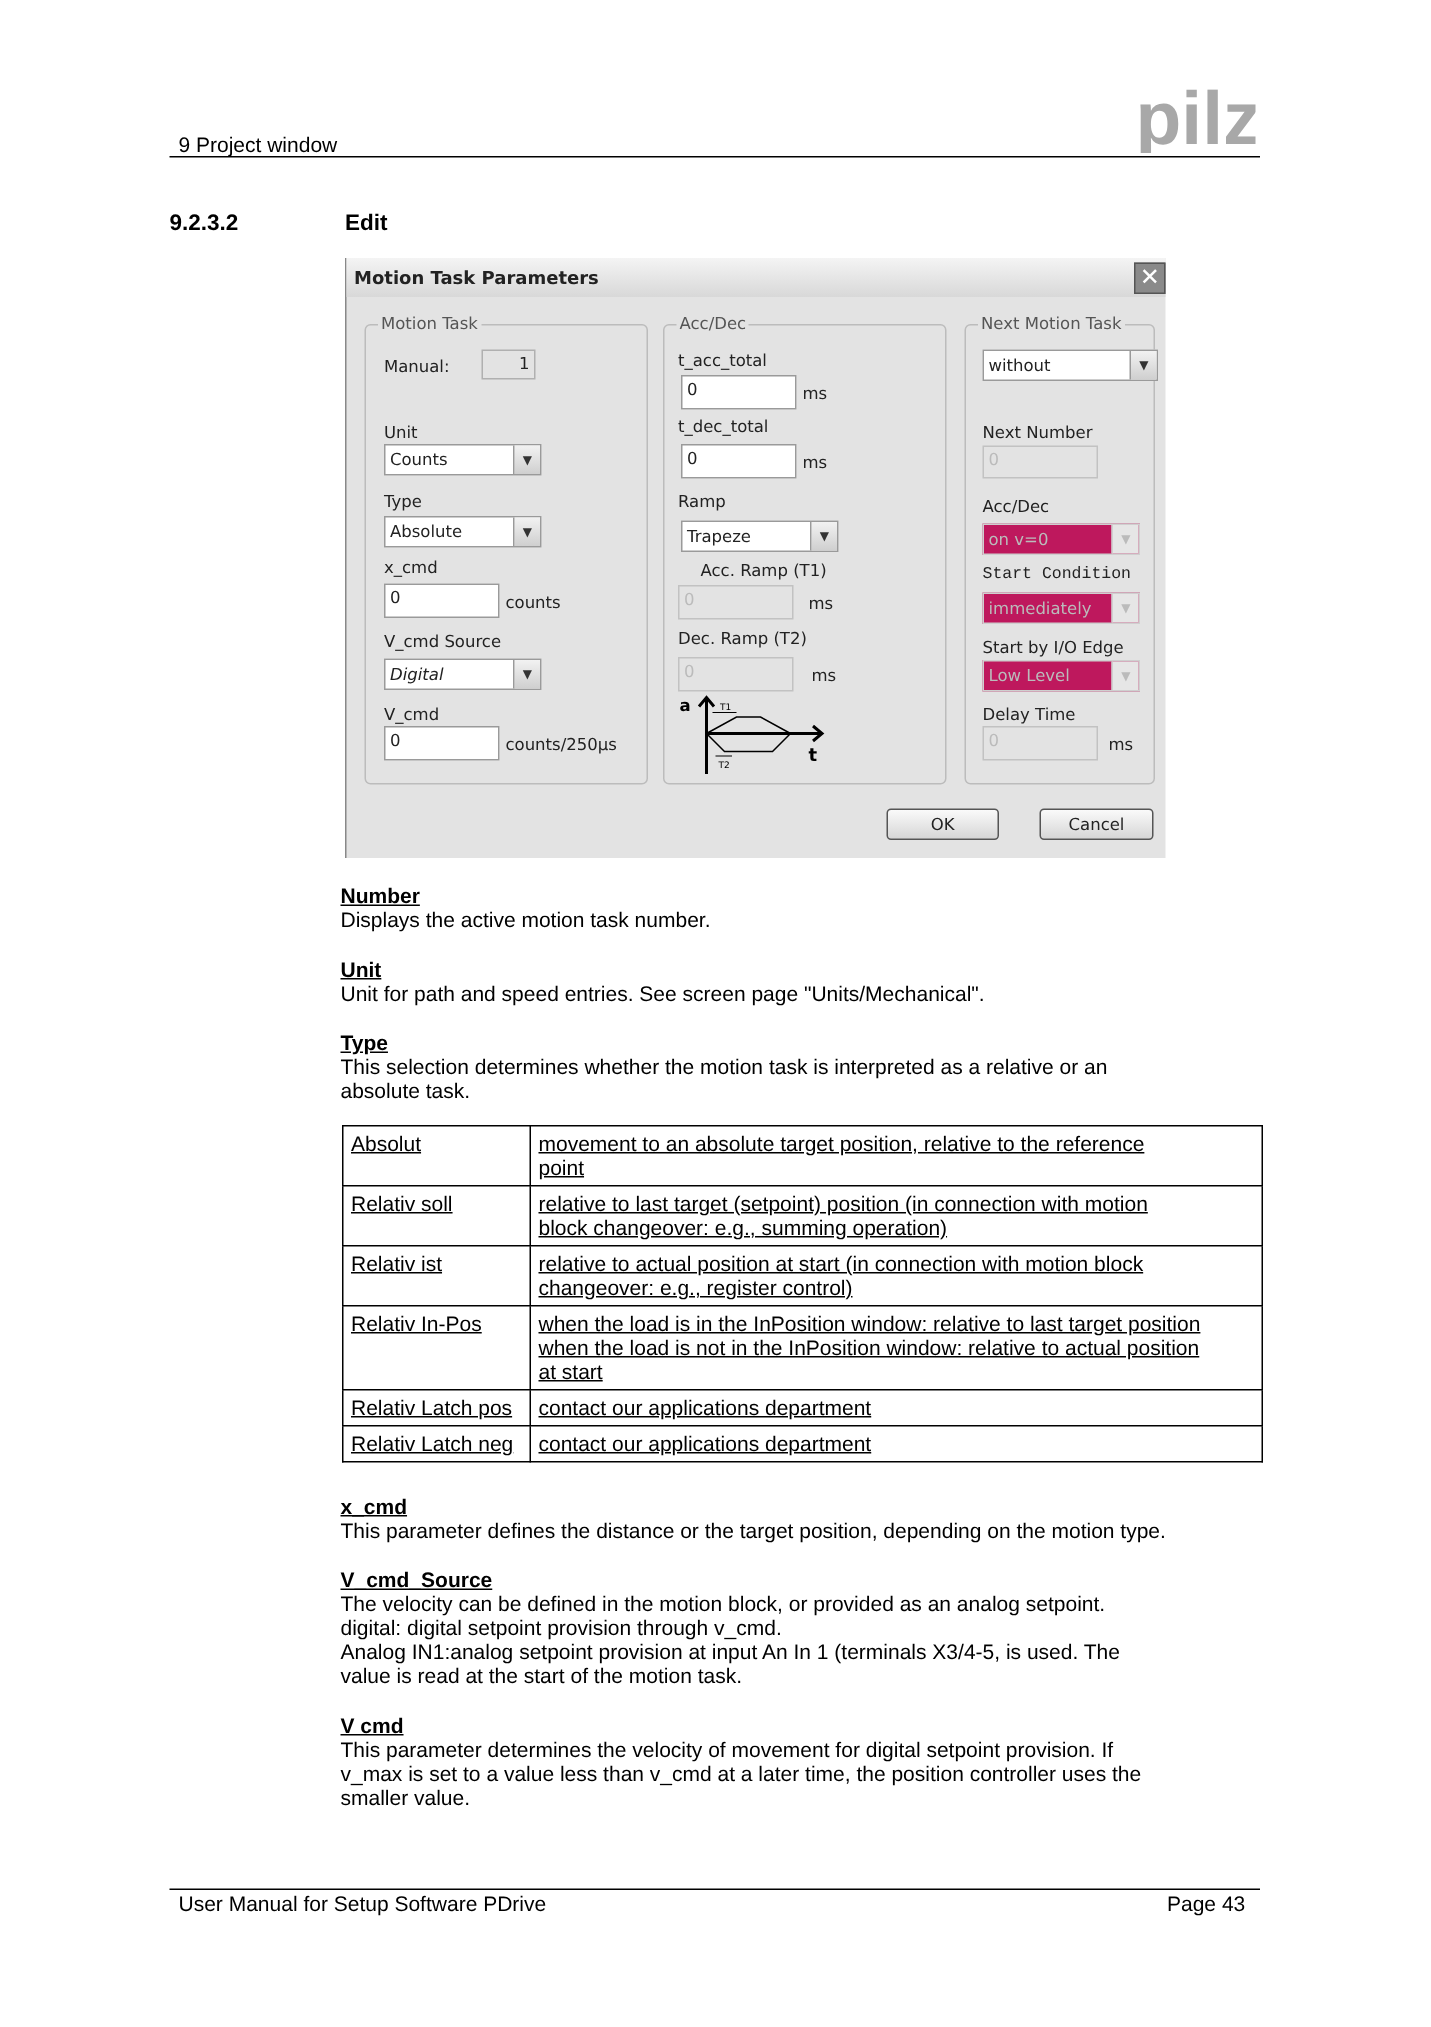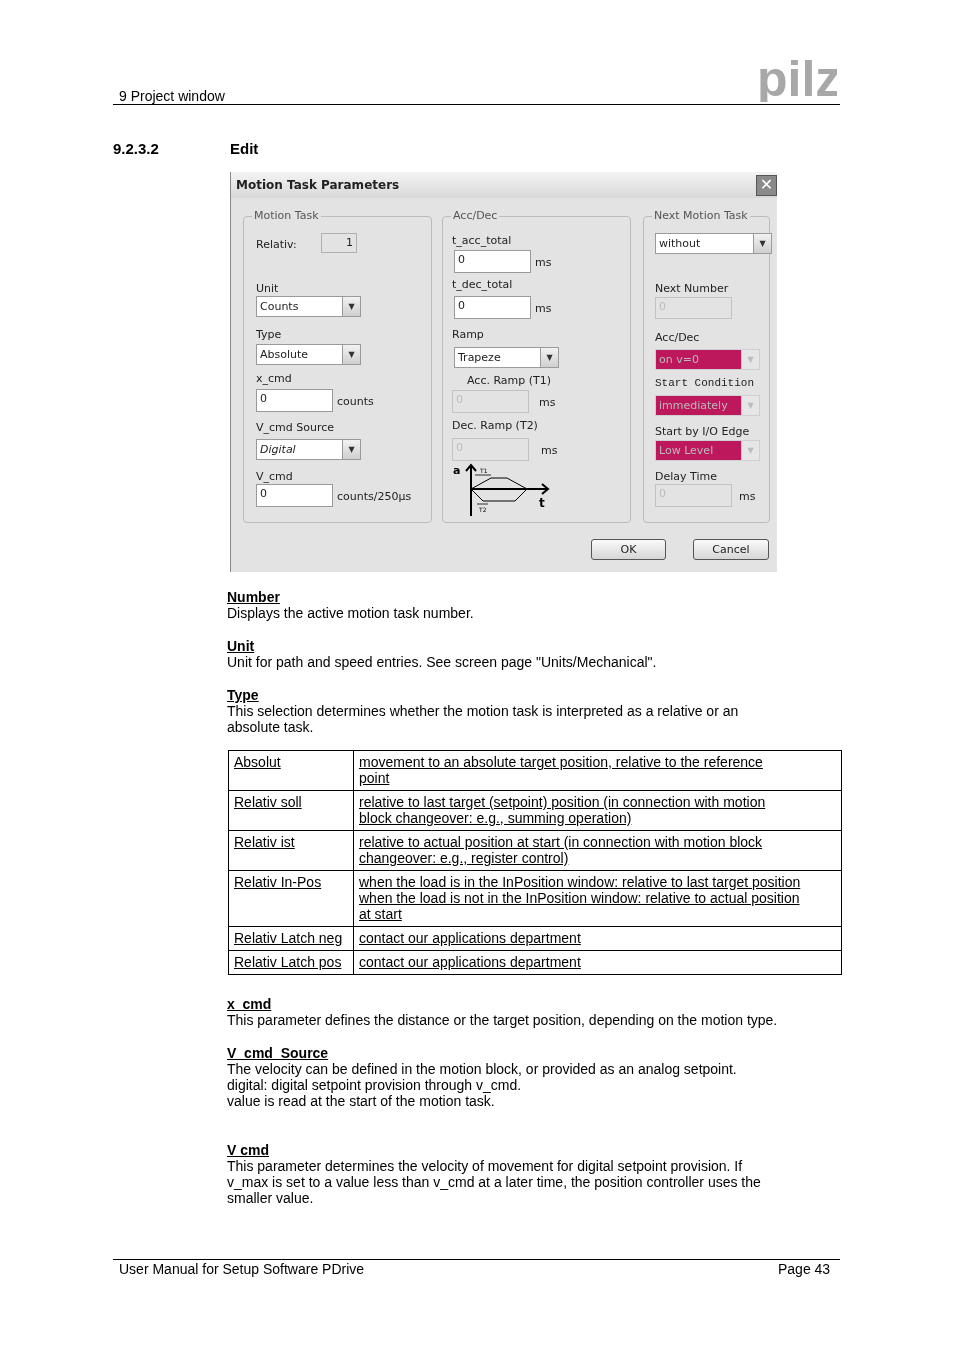--- a/index.html
+++ b/index.html
@@ -53,21 +53,21 @@
 
 <div class="abs dlg">
   <div class="dlg-title">
     <span>Motion Task Parameters</span>
     <div class="dlg-close">✕</div>
   </div>
 
   <div class="grp" style="left:12px;top:44px;width:187px;height:305px;">
     <span class="grp-title">Motion Task</span>
   </div>
-  <span class="lbl" style="left:25px;top:66px;">Relativ:</span>
+  <span class="lbl" style="left:25px;top:66px;">Manual:</span>
   <div class="inp ro" style="left:90px;top:61px;width:36px;">1</div>
 
   <span class="lbl" style="left:25px;top:110px;">Unit</span>
   <div class="sel" style="left:25px;top:124px;width:105px;">
     <span class="v">Counts</span>
     <span class="arr">▼</span>
   </div>
 
   <span class="lbl" style="left:25px;top:156px;">Type</span>
   <div class="sel" style="left:25px;top:172px;width:105px;">
@@ -204,42 +204,43 @@
   </tr>
   <tr>
     <td class="k">Relativ In-Pos</td>
     <td>
           <div>when the load is in the InPosition window: relative to last target position</div>
           <div>when the load is not in the InPosition window: relative to actual position</div>
           <div>at start</div>
         </td>
   </tr>
   <tr>
+    <td class="k">Relativ Latch pos</td>
+    <td>
+          <div>contact our applications department</div>
+        </td>
+  </tr>
+  <tr>
     <td class="k">Relativ Latch neg</td>
-    <td>
-          <div>contact our applications department</div>
-        </td>
-  </tr>
-  <tr>
-    <td class="k">Relativ Latch pos</td>
     <td>
           <div>contact our applications department</div>
         </td>
   </tr>
 </tbody>
   </table>
 
 <div class="abs txt" style="left:227px;top:996px;width:600px;">
   <div class="h">x_cmd</div>
   <div>This parameter defines the distance or the target position, depending on the motion type.</div>
 </div>
 <div class="abs txt" style="left:227px;top:1045px;width:600px;">
   <div class="h">V_cmd_Source</div>
   <div>The velocity can be defined in the motion block, or provided as an analog setpoint.</div>
   <div>digital: digital setpoint provision through v_cmd.</div>
+  <div>Analog IN1:analog setpoint provision at input An In 1 (terminals X3/4-5, is used. The</div>
   <div>value is read at the start of the motion task.</div>
 </div>
 <div class="abs txt" style="left:227px;top:1142px;width:600px;">
   <div class="h">V cmd</div>
   <div>This parameter determines the velocity of movement for digital setpoint provision. If</div>
   <div>v_max is set to a value less than v_cmd at a later time, the position controller uses the</div>
   <div>smaller value.</div>
 </div>
 
 <div class="abs ftr-line"></div>

